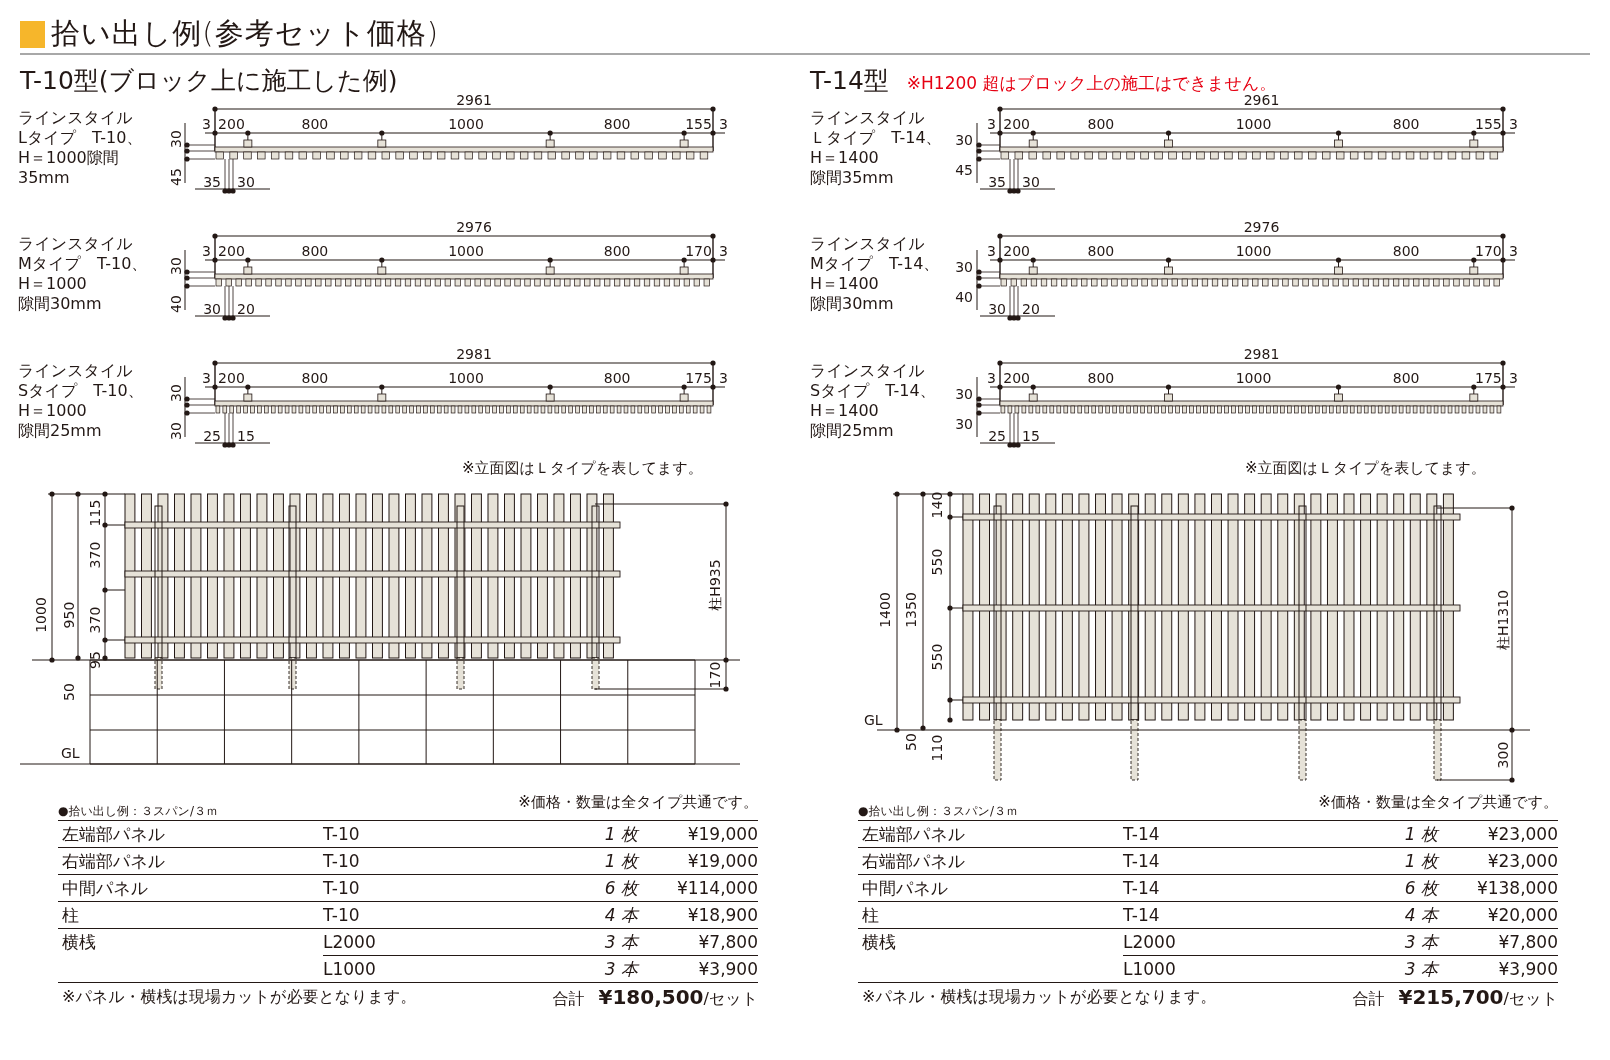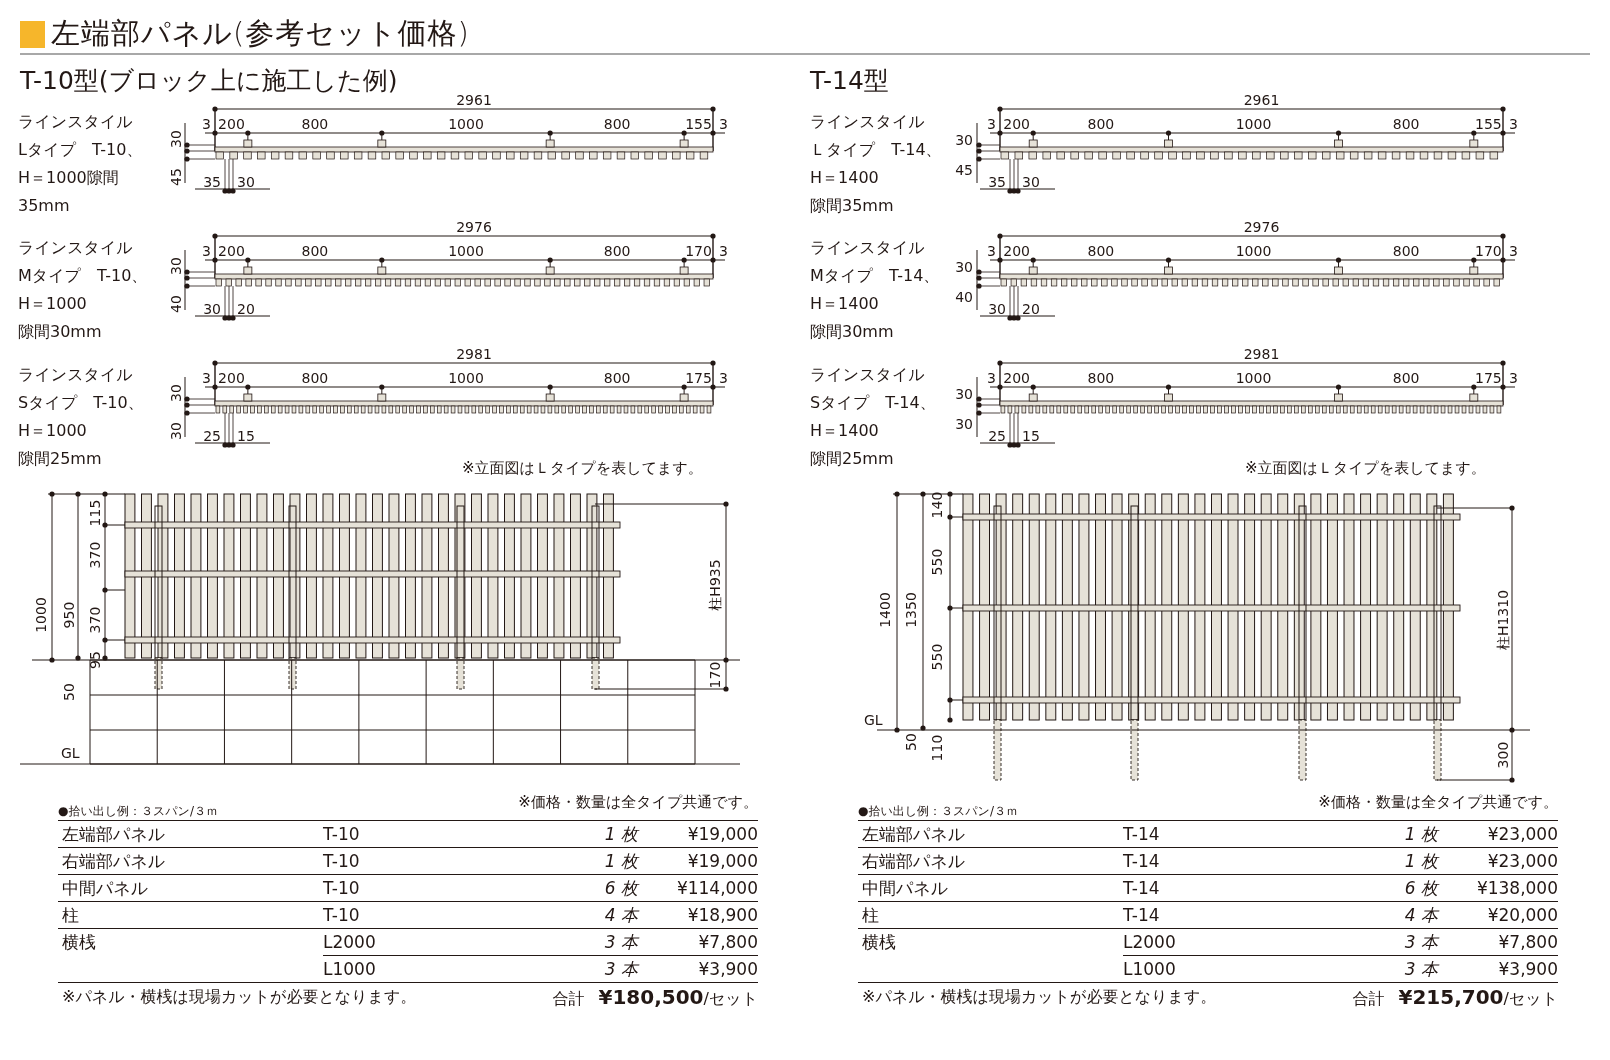--- a/index.html
+++ b/index.html
@@ -4,21 +4,21 @@
 <style>
   * { box-sizing: border-box; margin: 0; padding: 0; }
   body { width: 1610px; height: 1060px; background: #ffffff; position: relative; overflow: hidden;
          font-family: "DejaVu Sans", "Liberation Sans", sans-serif; color: #231815; }
   .abs { position: absolute; }
   .heading { left: 20px; top: 14px; height: 40px; display: flex; align-items: center; font-size: 29px; letter-spacing: 1px; font-weight: 300; }
   .heading .mark { width: 25px; height: 27px; background: #f6b62b; margin-right: 6px; }
   .rule { left: 20px; top: 53px; width: 1570px; height: 2px; background: #a8a8a8; }
   .sub-title { font-size: 25px; white-space: nowrap; }
   .warn { color: #e60012; font-size: 17px; margin-left: 18px; }
-  .type-label { font-size: 16px; line-height: 28px; white-space: pre; }
+  .type-label { font-size: 16px; line-height: 20px; white-space: pre; }
   .note { font-size: 15px; white-space: nowrap; }
   svg text { font-family: "DejaVu Sans", "Liberation Sans", sans-serif; fill: #231815; }
   .tbl { position: absolute; width: 700px; font-size: 17px; }
   .tbl .cap { display: flex; justify-content: space-between; align-items: flex-end; height: 30px; }
   .tbl .cap .l { font-size: 12px; }
   .tbl .cap .r { font-size: 15px; position: relative; top: -8px; }
   .tbl .row { display: flex; height: 27px; align-items: center; border-top: 1.5px solid #231815; }
   .tbl .row.inner { border-top: none; justify-content: flex-end; }
   .tbl .row.inner .c2, .tbl .row.inner .c3, .tbl .row.inner .c4 { border-top: 1.2px solid #231815; height: 27px; display:flex; align-items:center; }
   .tbl .row.inner .c3, .tbl .row.inner .c4 { justify-content: flex-end; }
@@ -29,28 +29,29 @@
   .tbl .foot { display: flex; justify-content: space-between; border-top: 1.5px solid #231815; height: 30px; align-items: center; }
   .tbl .foot .note2 { font-size: 16px; padding-left: 4px; }
   .tbl .foot .total { font-size: 16px; }
   .tbl .foot .total b { font-size: 20px; font-weight: bold; margin-left: 14px; margin-top: 16px; }
 </style>
 </head>
 <body>
 
 <div class="abs heading">
   <span class="mark"></span>
-  <span>左端部パネル(参考セット価格)</span>
+  <span>拾い出し例(参考セット価格)</span>
 </div>
 <div class="abs rule"></div>
 
 <div class="abs sub-title" style="left:20px; top:64px;">T-10型(ブロック上に施工した例)</div>
 
 <div class="abs sub-title" style="left:810px; top:64px; display:flex; align-items:baseline;">
   <span>T-14型</span>
+  <span class="warn">※H1200 超はブロック上の施工はできません。</span>
 </div>
 
 <div class="abs type-label" style="left:18px; top:108px;">ラインスタイル
 Lタイプ　T-10、
 H＝1000隙間
 35mm</div>
 <div class="abs type-label" style="left:18px; top:234px;">ラインスタイル
 Mタイプ　T-10、
 H＝1000
 隙間30mm</div>

